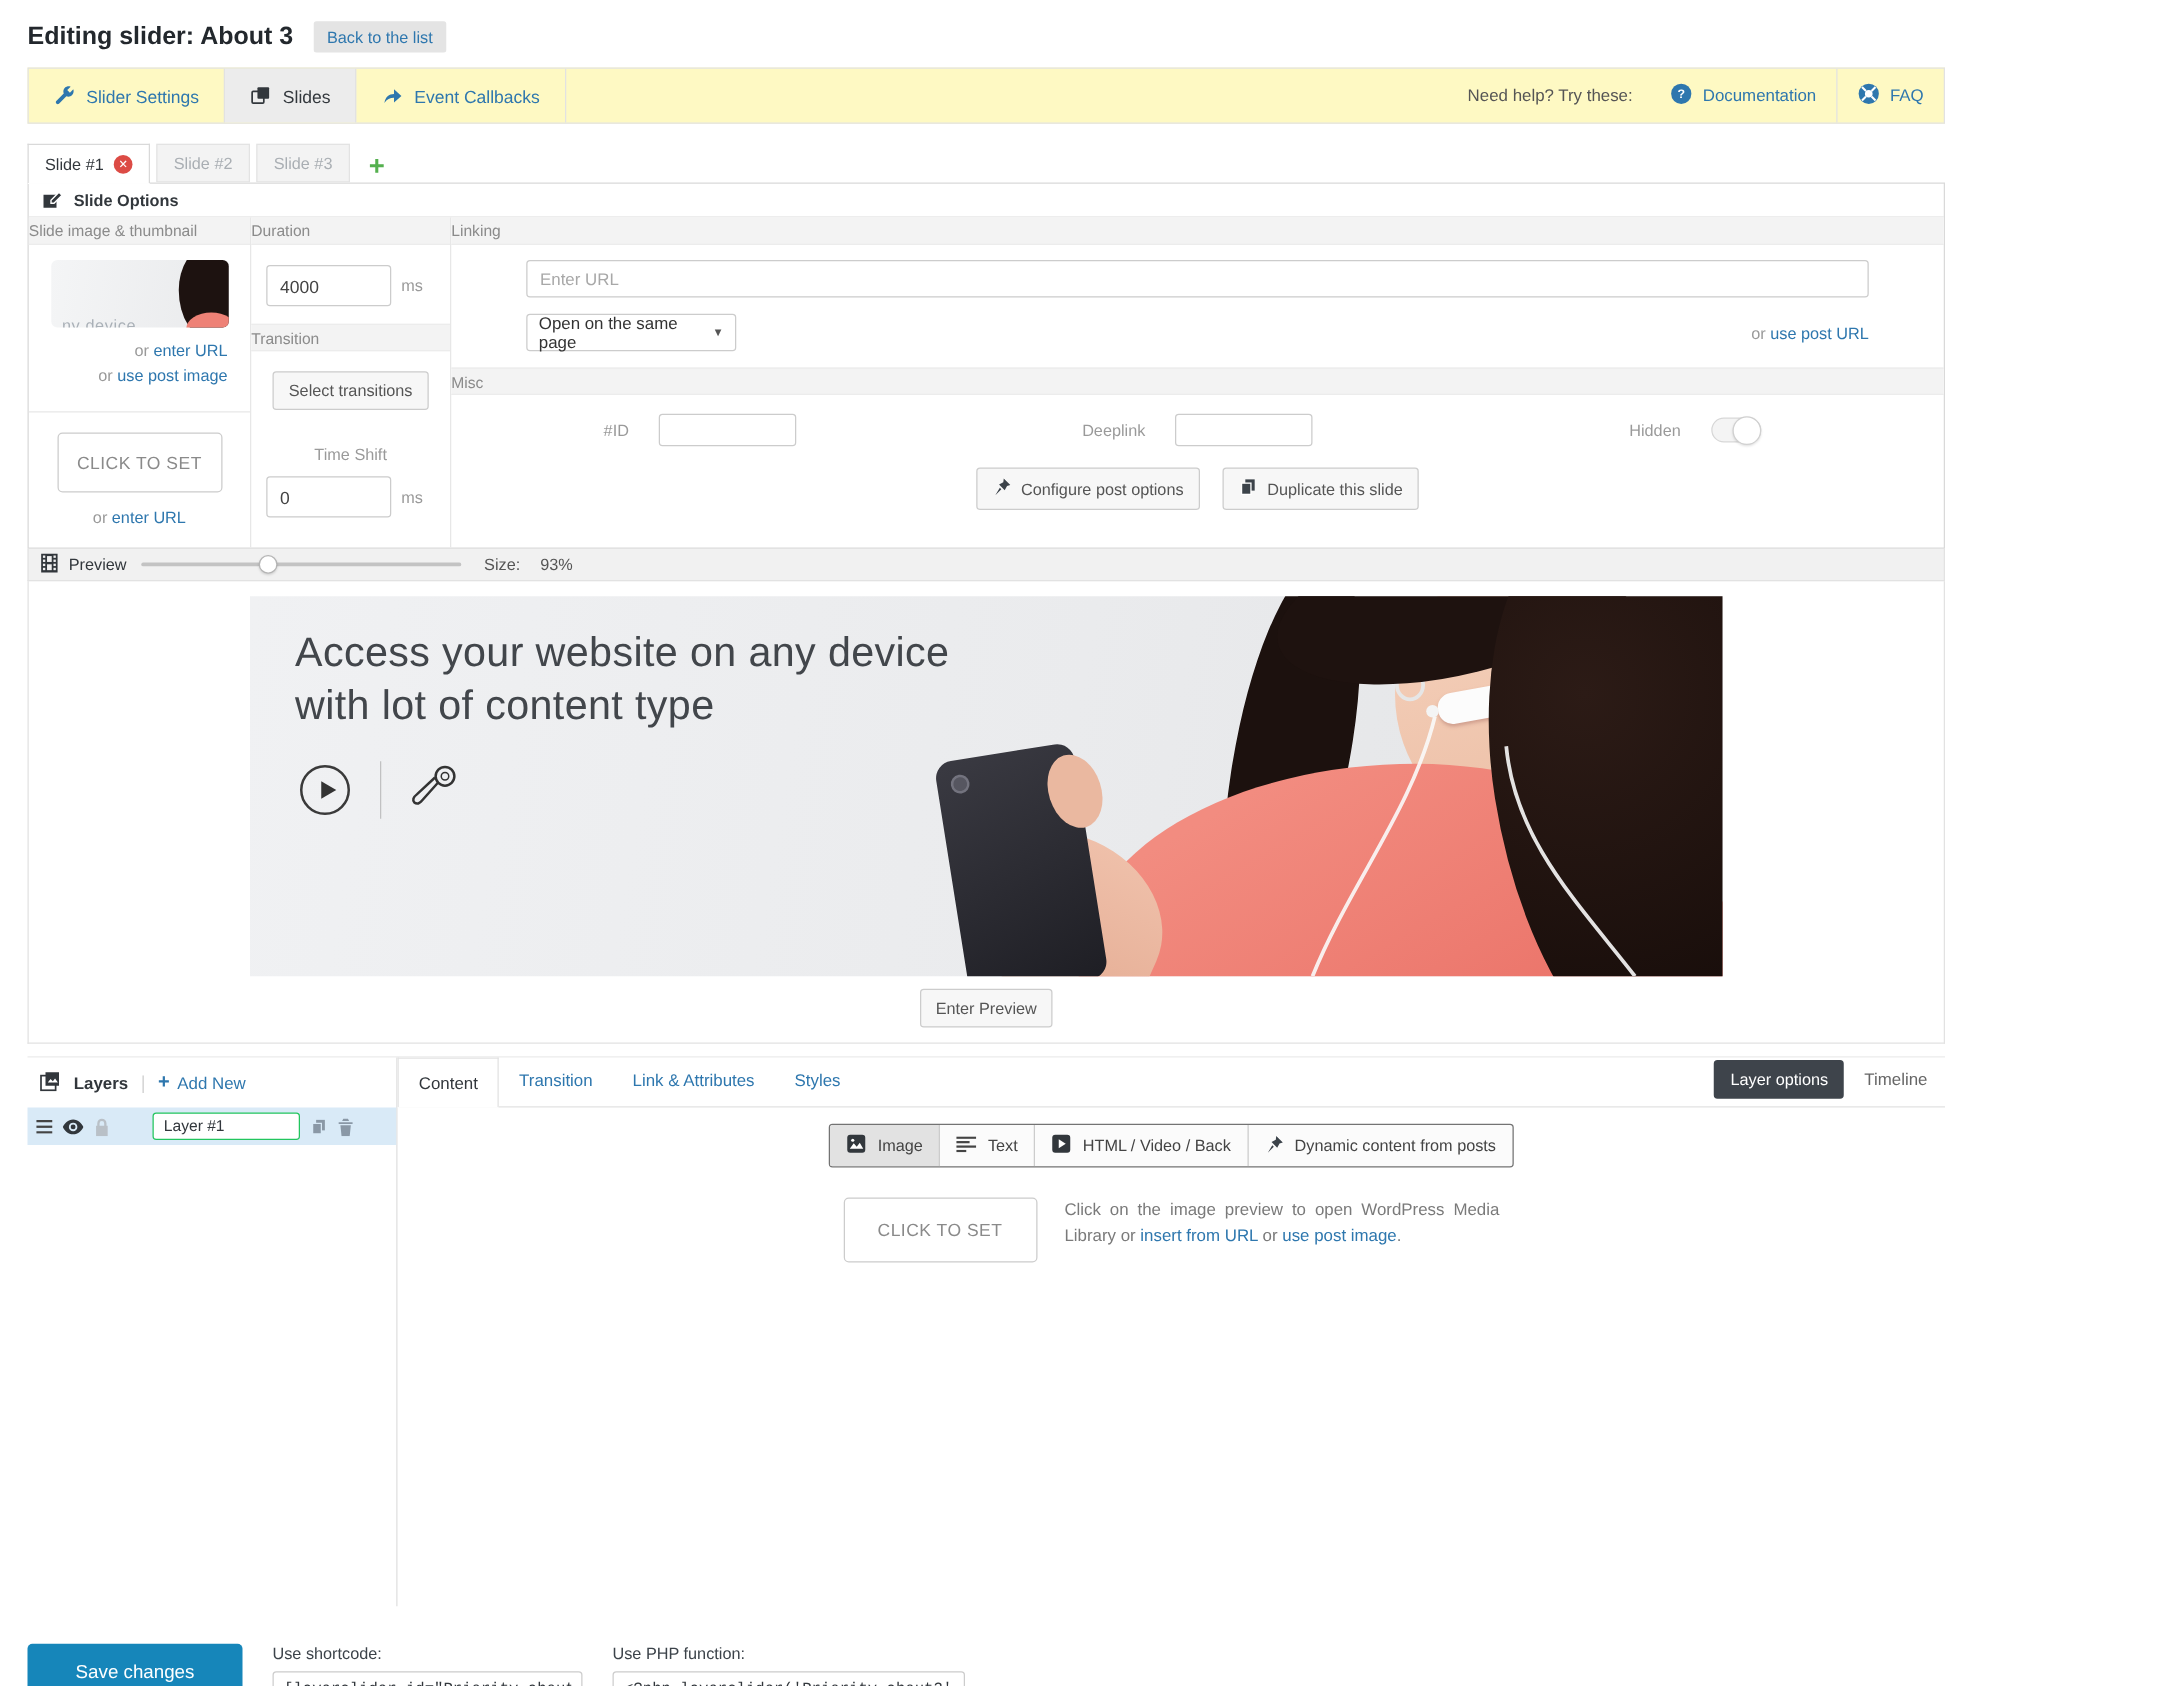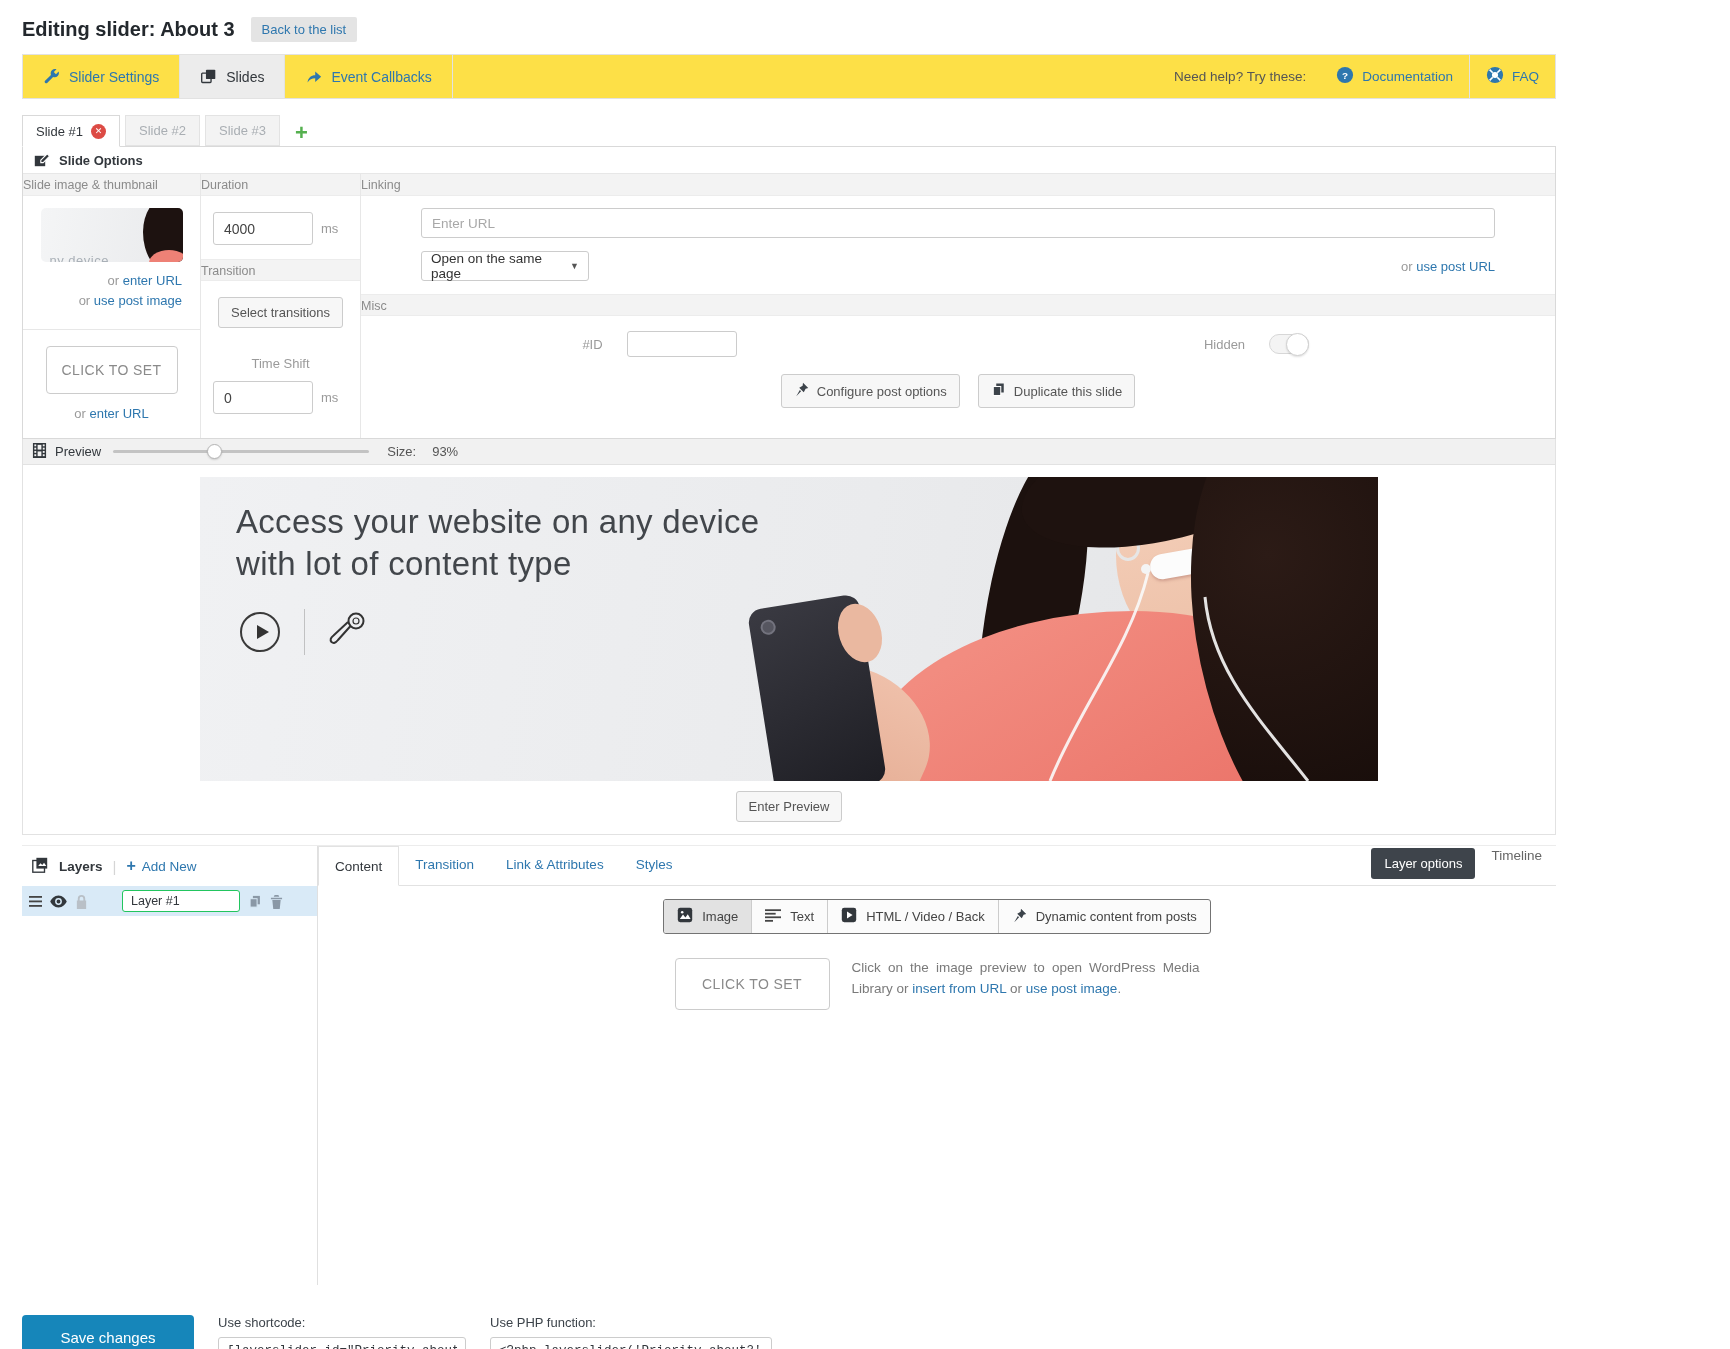--- a/index.html
+++ b/index.html
@@ -9,21 +9,21 @@
     font-size:13px; color:#444; background:#fff; overflow:hidden; position:relative;
   }
   .wrap { position:absolute; left:22px; top:12px; width:1534px; }
 
   
   .page-head { display:flex; align-items:center; gap:16px; height:34px; }
   .page-title { font-size:20px; font-weight:bold; color:#23282d; }
   .back-btn { background:#e4e4e4; color:#2e77ae; padding:5px 11px; border:none; border-radius:2px; font-size:13px; cursor:pointer; font-family:inherit; }
 
   
-  .main-tabs { margin-top:8px; height:45px; display:flex; align-items:stretch; background:#fde047; border:1px solid #e2e2e2; }
+  .main-tabs { margin-top:8px; height:45px; display:flex; align-items:stretch; background:#fef9c3; border:1px solid #e2e2e2; }
   .mtab { display:flex; align-items:center; gap:9px; padding:0 20px; border-right:1px solid #e2e2e2; color:#2e77ae; font-size:14px; cursor:pointer; }
   .mtab.active { background:#ececec; color:#32373c; }
   .mtab svg { display:block; }
   .help-area { margin-left:auto; display:flex; align-items:center; }
   .help-label { color:#555; margin-right:14px; font-size:13.5px; }
   .help-link { display:flex; align-items:center; gap:8px; color:#2e77ae; font-size:13.5px; padding:0 16px; height:100%; cursor:pointer; }
   .help-link.bordered { border-left:1px solid #e2e2e2; }
 
   
   .slide-tabs { margin-top:16px; display:flex; align-items:flex-end; height:31px; position:relative; z-index:3; }
@@ -116,21 +116,21 @@
   .lp-sep { color:#d5d5d5; font-size:15px; }
   .add-new { color:#2e77ae; font-size:13.5px; display:flex; align-items:center; gap:6px; cursor:pointer; }
   .add-new .plus { font-weight:bold; font-size:16px; }
   .layer-row { height:30px; background:#d9eaf7; display:flex; align-items:center; padding:0 7px; gap:8px; }
   .lr-icon { color:#444; cursor:pointer; display:flex; align-items:center; }
   .layer-name { width:118px; height:22px; border:1px solid #22c55e; border-radius:3px; padding:0 8px; font-size:12.5px; color:#32373c; font-family:inherit; margin-left:26px; }
   .rpanel { flex:1; }
   .rpanel-head { height:40px; display:flex; align-items:flex-end; border-bottom:1px solid #e2e2e2; }
   .ltab { padding:0 16px; line-height:39px; height:40px; color:#2e77ae; font-size:13.5px; cursor:pointer; }
   .ltab.active { color:#32373c; background:#fff; border:1px solid #e2e2e2; border-bottom:1px solid #fff; margin-bottom:-1px; }
-  .head-right { margin-left:auto; display:flex; gap:16px; padding:0 14px 6px 0; }
+  .head-right { margin-left:auto; display:flex; align-items:center; gap:16px; padding:0 14px 6px 0; }
   .layer-options-btn { background:#3e444b; color:#fff; border:none; border-radius:3px; padding:8px 13px; font-size:13px; cursor:pointer; font-family:inherit; }
   .timeline-lbl { color:#666; font-size:13.5px; cursor:pointer; }
   .rpanel-body { padding-top:13px; }
   .ctype-row { display:flex; justify-content:center; }
   .ctype-wrap { display:inline-flex; border:1px solid #737373; border-radius:3px; overflow:hidden; background:#fbfbfb; }
   .ctype { display:flex; align-items:center; gap:9px; padding:7px 13px; border-right:1px solid #ccc; color:#444; font-size:13px; cursor:pointer; }
   .ctype:last-child { border-right:none; }
   .ctype.active { background:#e2e2e2; }
   .media-row { display:flex; justify-content:center; gap:22px; margin-top:24px; align-items:flex-start; }
   .click-set2 { width:155px; height:52px; border:1px solid #ccc; border-radius:4px; background:#fff; color:#8a8a8a; font-size:14px; letter-spacing:.4px; display:flex; align-items:center; justify-content:center; cursor:pointer; }
@@ -273,20 +273,24 @@
               <span>Open on the same page</span>
               <span class="caret">▼</span>
             </div>
             <div><span class="muted">or</span> <a class="link">use post URL</a></div>
           </div>
         </div>
         <div class="col-head bt">Misc</div>
         <div class="misc-body">
           <div class="misc-field">
             <label>#ID</label>
+            <input class="small-input" style="">
+          </div>
+          <div class="misc-field">
+            <label>Deeplink</label>
             <input class="small-input" style="">
           </div>
           <div class="misc-field">
             <label>Hidden</label>
             <div class="toggle">
                 <div class="knob"></div>
               </div>
           </div>
         </div>
         <div class="misc-buttons">

